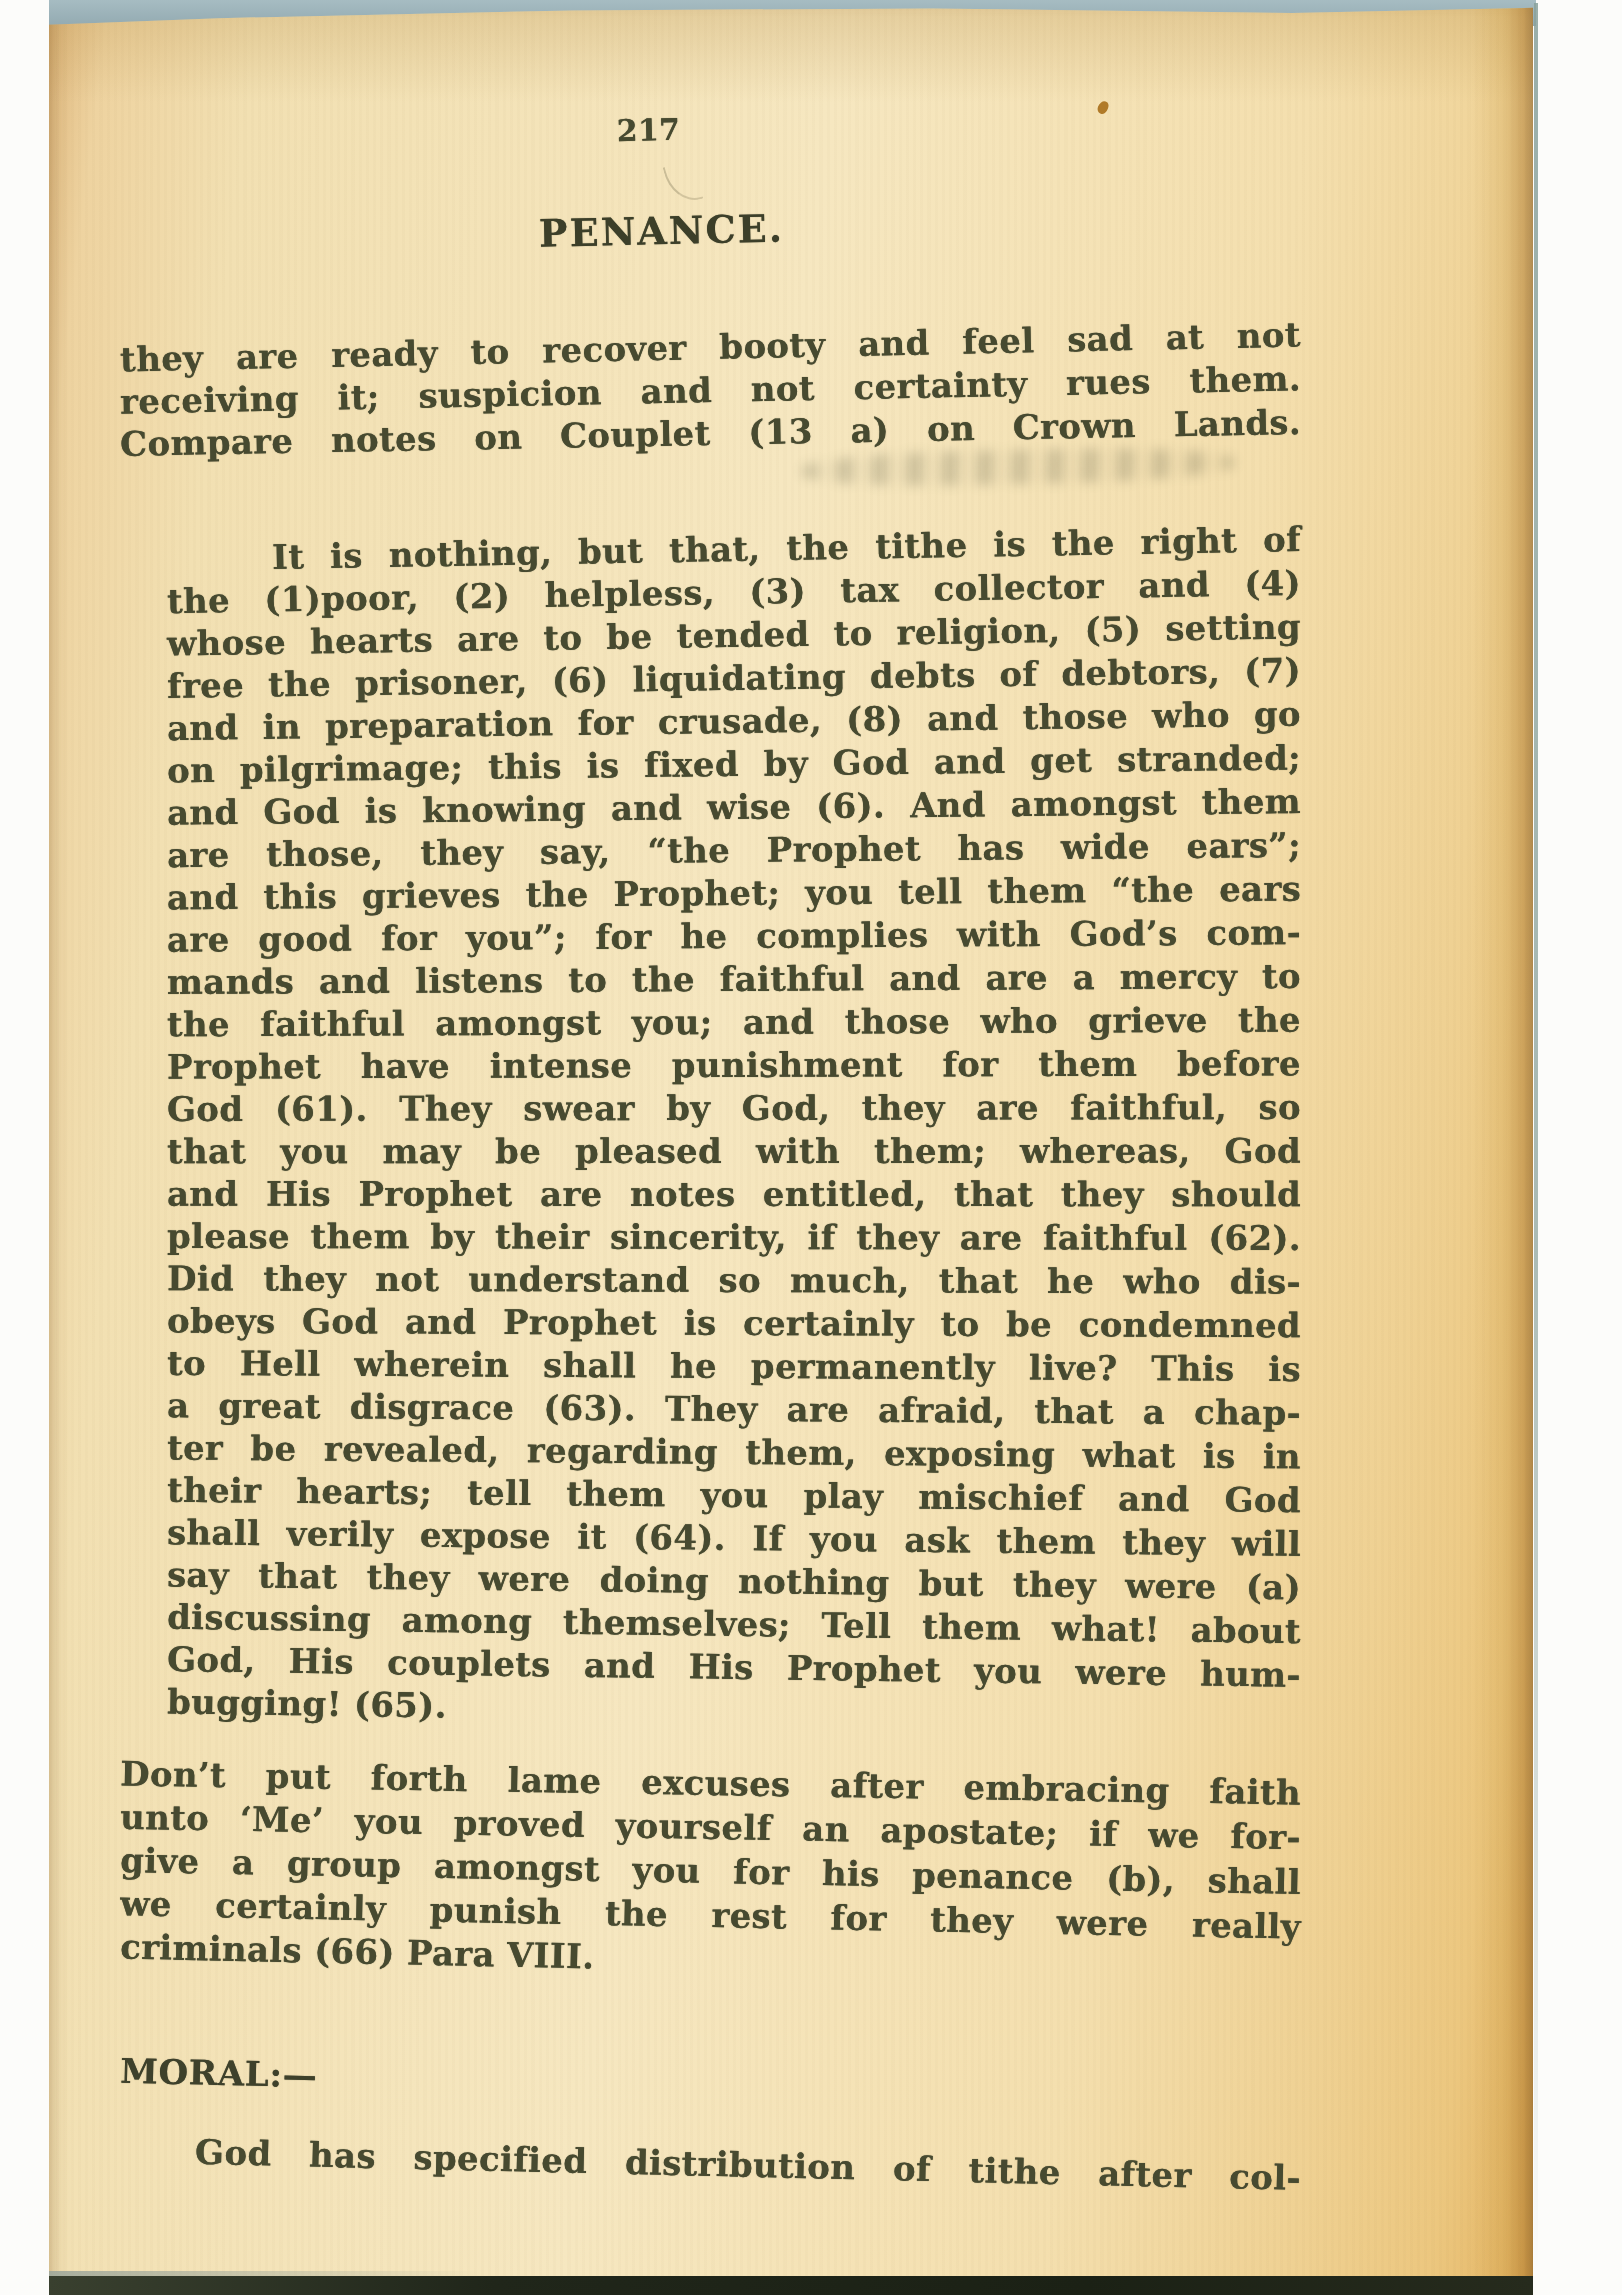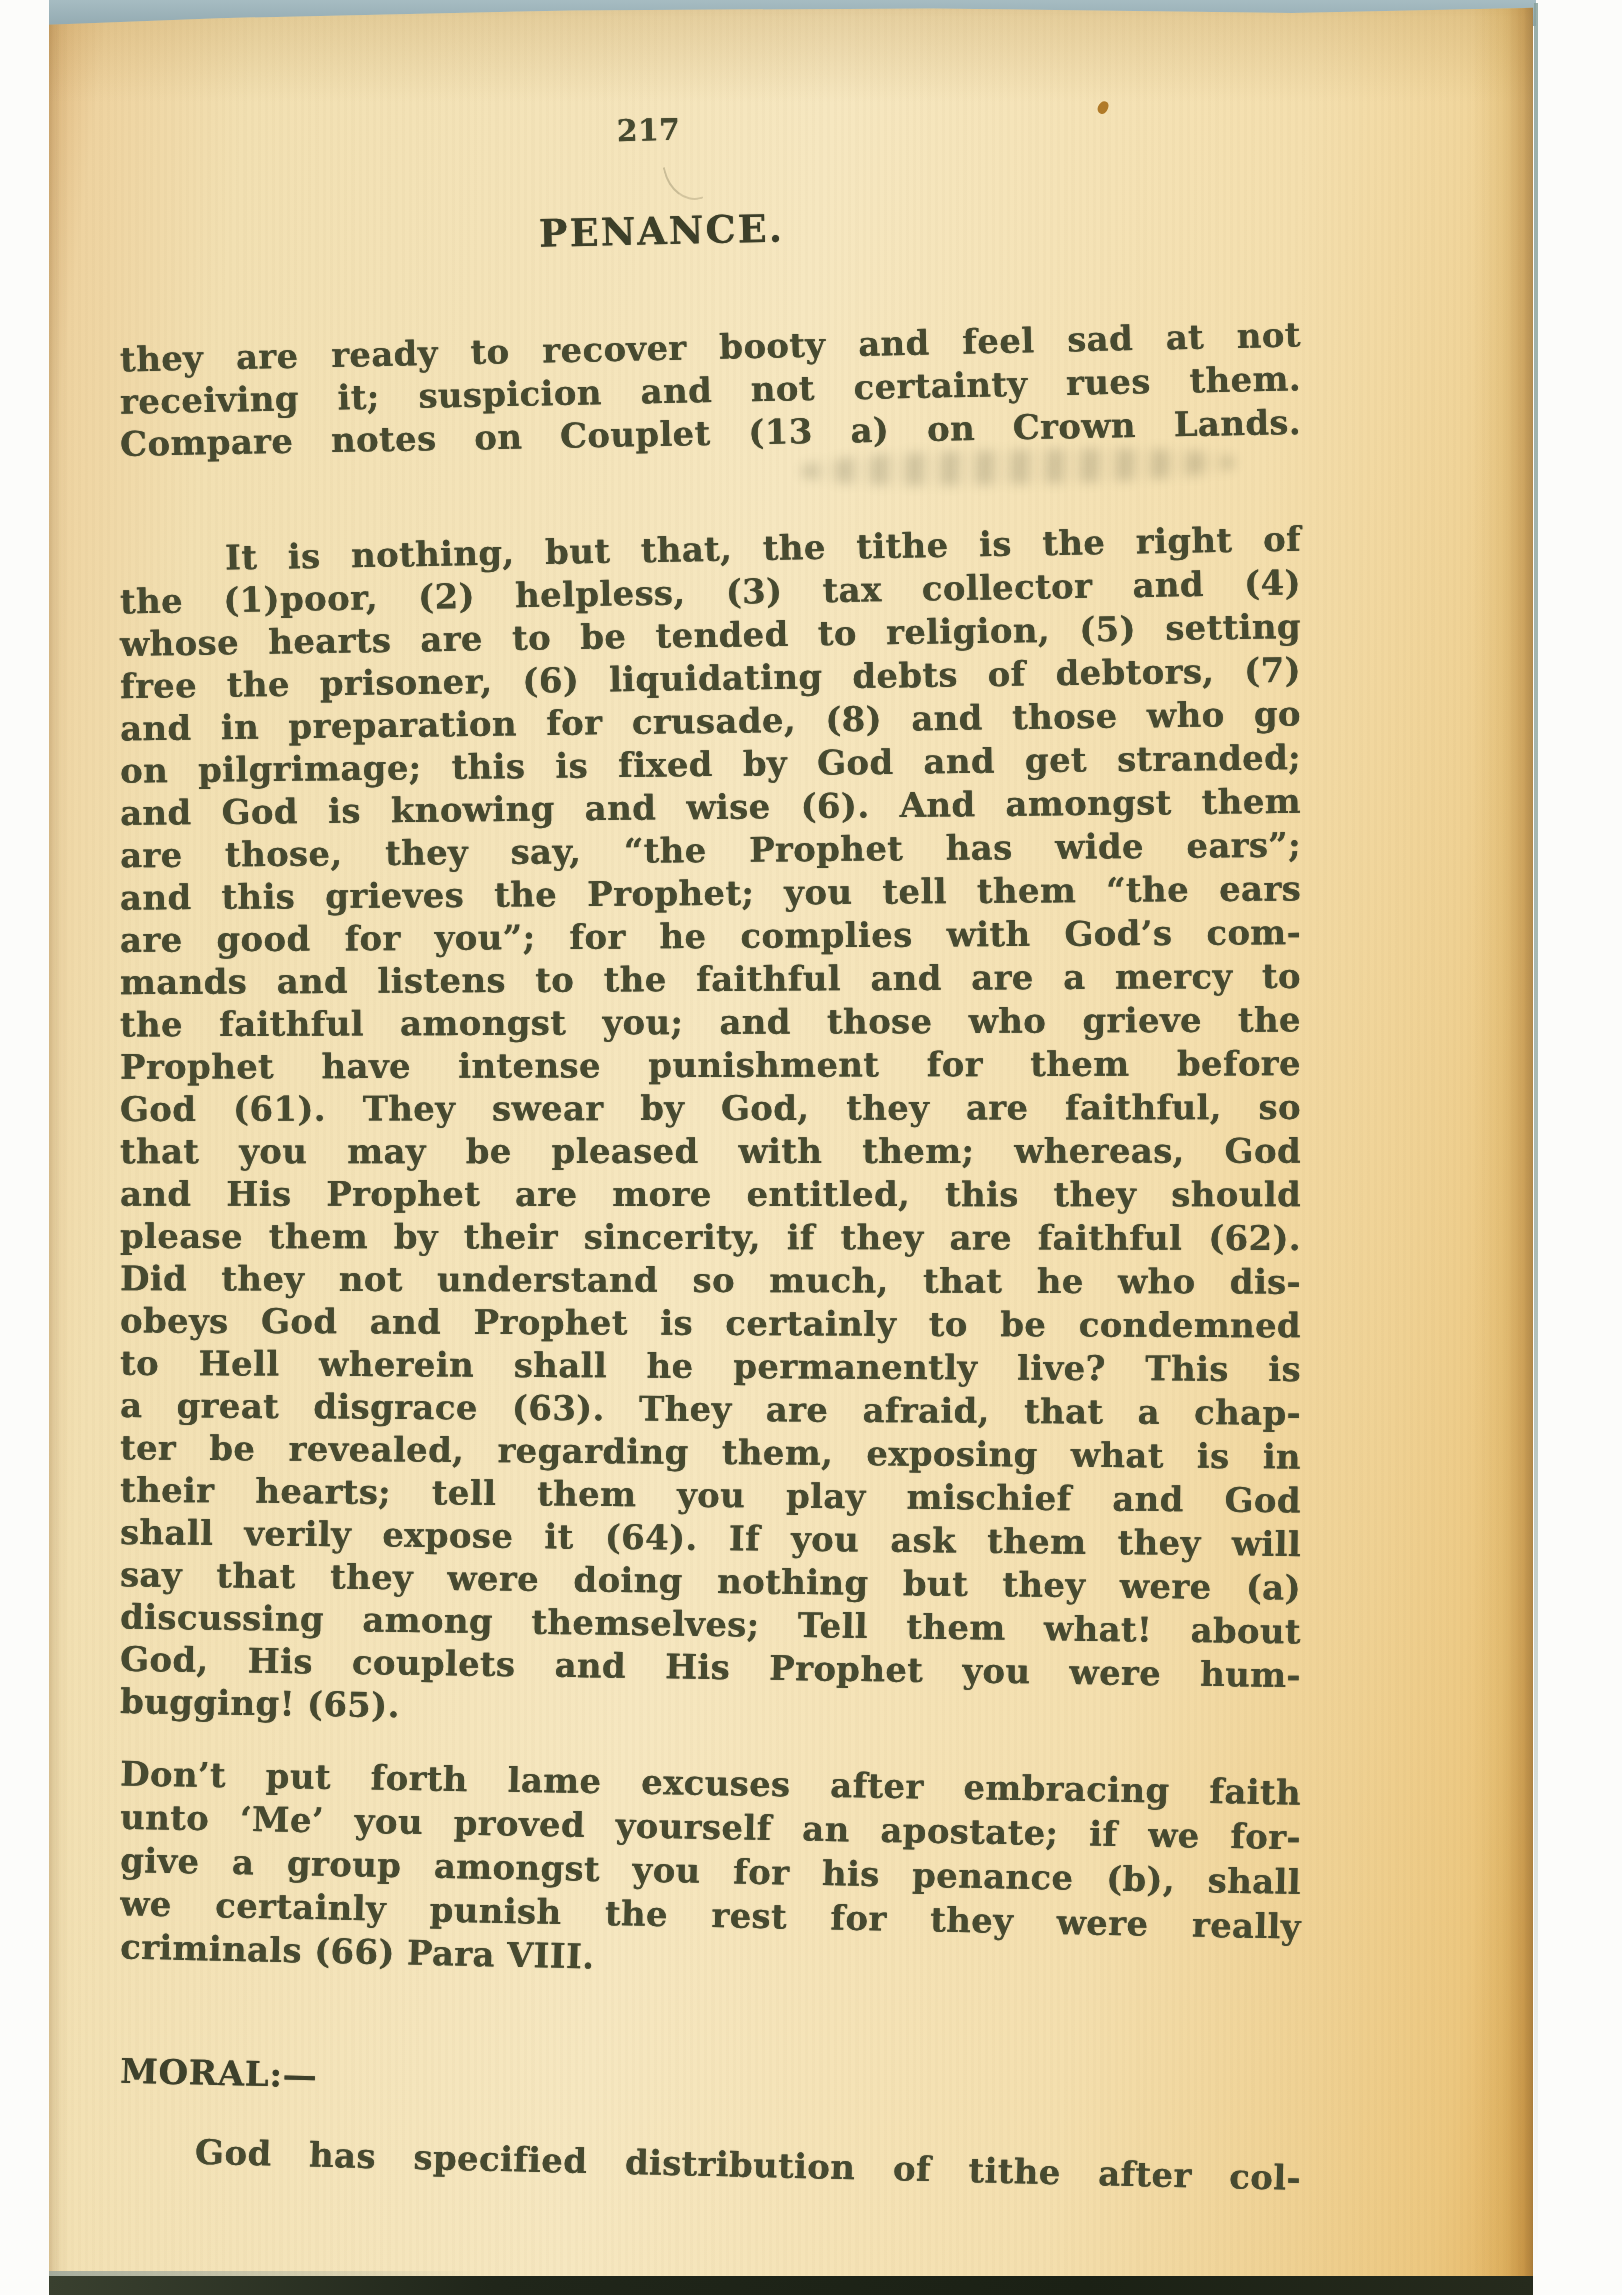--- a/index.html
+++ b/index.html
@@ -79,21 +79,21 @@
     margin-top:60px;font-size:38px;line-height:46px;letter-spacing:2px;
     text-align:center;padding-right:98px;color:#3c3f29;
   }
   .para .text-line{
     font-size:34px;line-height:43px;
     text-align:justify;text-align-last:justify;
     white-space:nowrap;
   }
   .para.pidx2 .text-line{line-height:44px;}
   .para.pidx0{margin-top:73px;}
-  .para.pidx1{margin-top:73px;}
+  .para.pidx1{margin-top:73px;margin-left:47px;}
   .para.pidx2{margin-top:29px;}
   .text-line.indent{text-indent:105px;}
   .text-line.endline{text-align-last:left;}
   .moral{
     margin-top:82px;font-size:34px;line-height:43px;letter-spacing:0.7px;
     color:#3e412b;
   }
   .moral-par{margin-top:37px;}
   .moral-par .text-line{
     font-size:34px;line-height:43px;text-align:justify;text-align-last:justify;white-space:nowrap;
@@ -131,21 +131,21 @@
             <div class="text-line rline" style="transform: rotate(-0.66deg);">on pilgrimage; this is fixed by God and get stranded;</div>
             <div class="text-line rline" style="transform: rotate(-0.59deg);">and God is knowing and wise (6).  And amongst them</div>
             <div class="text-line rline" style="transform: rotate(-0.52deg);">are those, they say, “the Prophet has wide ears”;</div>
             <div class="text-line rline" style="transform: rotate(-0.45deg);">and this grieves the Prophet; you tell them “the ears</div>
             <div class="text-line rline" style="transform: rotate(-0.38deg);">are good for you”; for he complies with God’s com-</div>
             <div class="text-line rline" style="transform: rotate(-0.31deg);">mands and listens to the faithful and are a mercy to</div>
             <div class="text-line rline" style="transform: rotate(-0.24deg);">the faithful amongst you; and those who grieve the</div>
             <div class="text-line rline" style="transform: rotate(-0.17deg);">Prophet have intense punishment for them before</div>
             <div class="text-line rline" style="transform: rotate(-0.1deg);">God (61).  They swear by God, they are faithful, so</div>
             <div class="text-line rline" style="transform: rotate(-0.03deg);">that you may be pleased with them; whereas, God</div>
-            <div class="text-line rline" style="transform: rotate(0.03deg);">and His Prophet are more entitled, this they should</div>
+            <div class="text-line rline" style="transform: rotate(0.03deg);">and His Prophet are notes entitled, that they should</div>
             <div class="text-line rline" style="transform: rotate(0.1deg);">please them by their sincerity, if they are faithful (62).</div>
             <div class="text-line rline" style="transform: rotate(0.17deg);">Did they not understand so much, that he who dis-</div>
             <div class="text-line rline" style="transform: rotate(0.24deg);">obeys God and Prophet is certainly to be condemned</div>
             <div class="text-line rline" style="transform: rotate(0.31deg);">to Hell wherein shall he permanently live?  This is</div>
             <div class="text-line rline" style="transform: rotate(0.38deg);">a great disgrace (63).  They are afraid, that a chap-</div>
             <div class="text-line rline" style="transform: rotate(0.45deg);">ter be revealed, regarding them, exposing what is in</div>
             <div class="text-line rline" style="transform: rotate(0.52deg);">their hearts; tell them you play mischief and God</div>
             <div class="text-line rline" style="transform: rotate(0.59deg);">shall verily expose it (64). If you ask them they will</div>
             <div class="text-line rline" style="transform: rotate(0.66deg);">say that they were doing nothing but they were (a)</div>
             <div class="text-line rline" style="transform: rotate(0.73deg);">discussing among themselves;  Tell them what! about</div>

